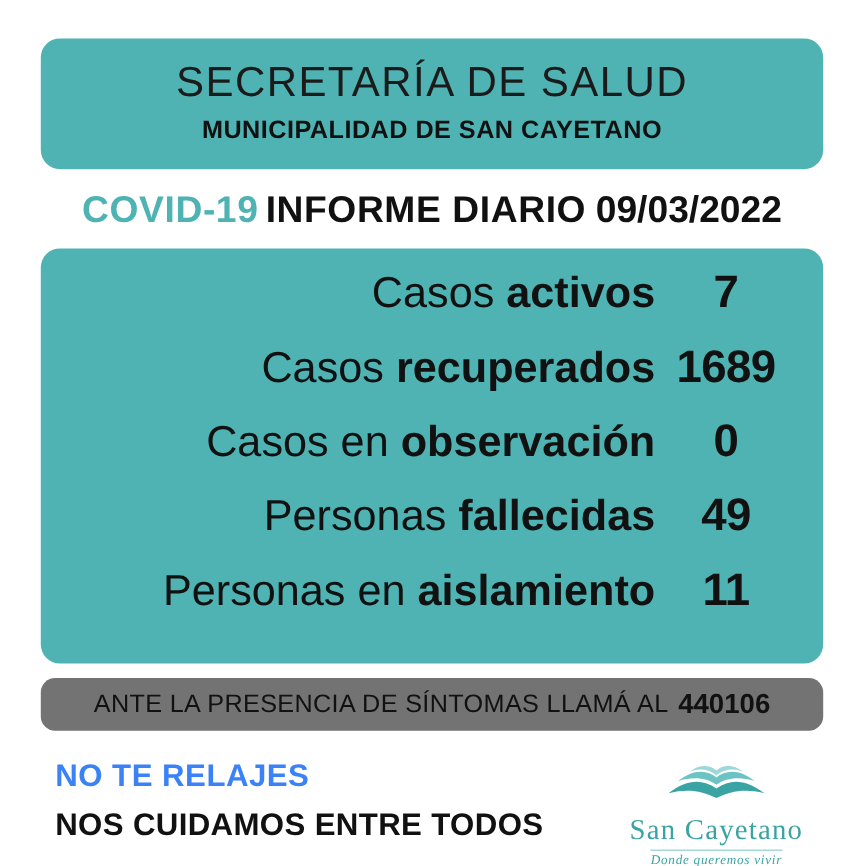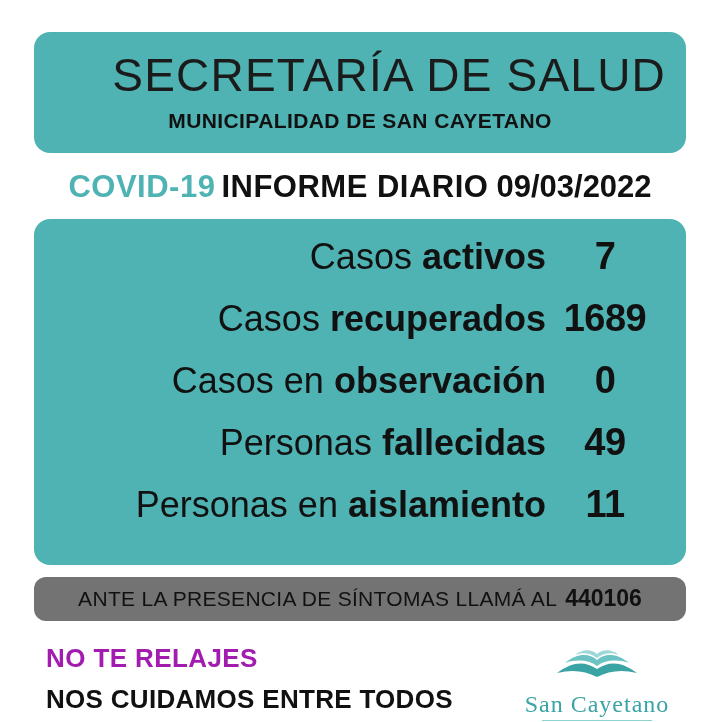--- a/index.html
+++ b/index.html
@@ -25,26 +25,25 @@
   
   .header-card {
     margin-top: 32px;
     background: #4fb3b3;
     border-radius: 16px;
     padding: 18px 20px 20px 20px;
     text-align: center;
   }
   .header-line1 {
     color: #1b1b1b;
-    font-size: 46px;
+    font-size: 35px;
     font-weight: normal;
     letter-spacing: 1.2px;
     line-height: 1.1;
     font-family: "Liberation Sans", sans-serif;
-    text-align: right;
   }
   .header-line2 {
     color: #111111;
     font-size: 21px;
     font-weight: bold;
     letter-spacing: 0.4px;
     line-height: 1.15;
     margin-top: 8px;
   }
 
@@ -140,21 +139,21 @@
   .footer {
     margin-top: 22px;
     display: flex;
     align-items: flex-start;
     justify-content: space-between;
   }
   .footer-text {
     padding-left: 12px;
   }
   .footer-line1 {
-    color: #a21caf;
+    color: #3b82f6;
     font-size: 26px;
     font-weight: bold;
     letter-spacing: 0.4px;
   }
   .footer-line2 {
     color: #111111;
     font-size: 26px;
     font-weight: bold;
     letter-spacing: 0.3px;
     margin-top: 10px;

